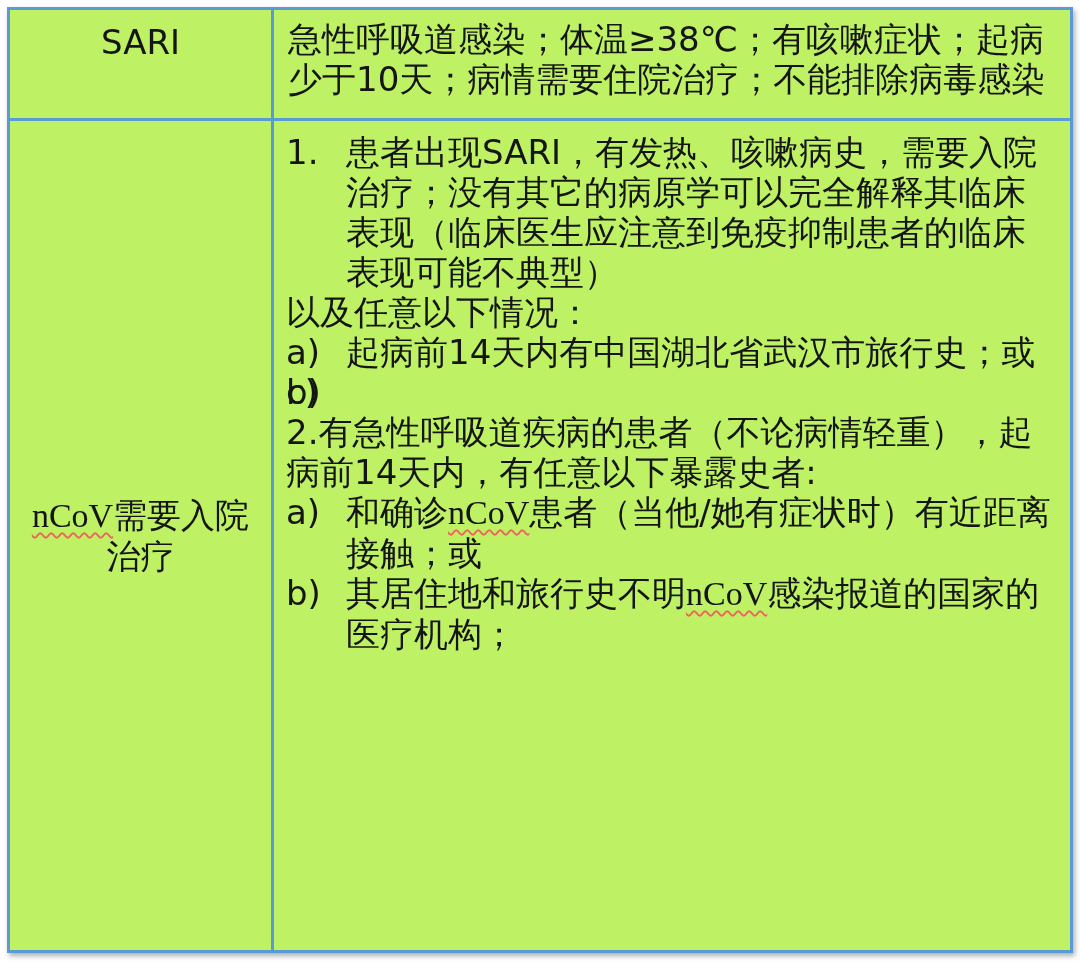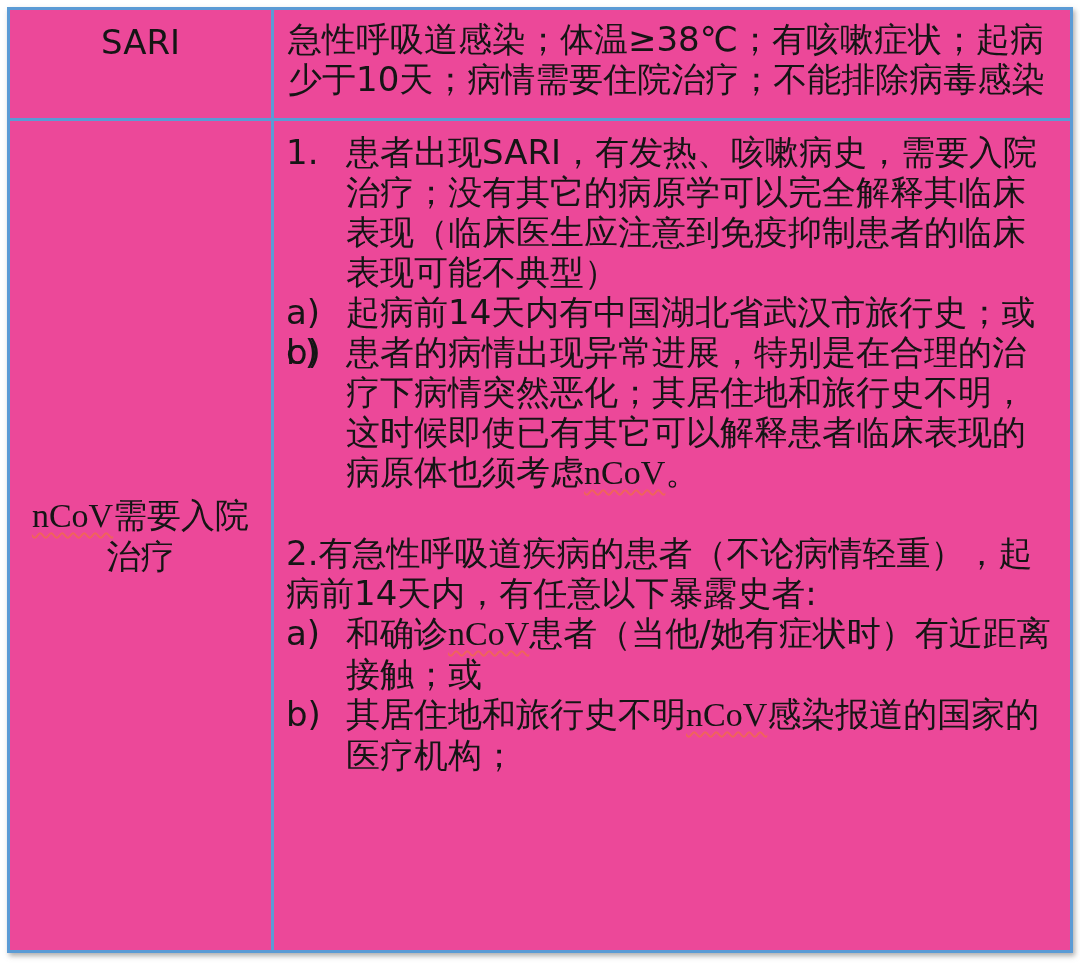--- a/index.html
+++ b/index.html
@@ -7,21 +7,21 @@
     width: 1080px; height: 968px;
     background: #ffffff;
     font-family: "DejaVu Sans", "Liberation Sans", sans-serif;
     color: #151515;
     overflow: hidden;
   }
   .doc-table {
     position: absolute;
     left: 7px; top: 7px;
     width: 1066px; height: 946px;
-    background: #ec4899;
+    background: #bef264;
     border: 3px solid #5b9bd5;
     box-shadow: 2px 3px 5px rgba(110,110,110,0.55);
     display: grid;
     grid-template-columns: 264px 1fr;
     grid-template-rows: 111px 1fr;
   }
   .cell { font-size: 34px; line-height: 40px; }
   .border-r { border-right: 3px solid #5b9bd5; }
   .border-b { border-bottom: 3px solid #5b9bd5; }
 
@@ -68,22 +68,23 @@
   </div>
   <div class="cell def-cell-1 border-b">
     <span>急性呼吸道感染；体温≥38℃；有咳嗽症状；起病少于10天；病情需要住院治疗；不能排除病毒感染</span>
   </div>
   <div class="cell term-cell-2 border-r">
     <div id="ncov-term"><span class="squiggle">nCoV</span><span>需要入院治疗</span></div>
   </div>
   <div class="cell def-cell-2">
     <div id="def-blocks">
         <div class="li"><span class="marker">1.</span><span><span>患者出现SARI，有发热、咳嗽病史，需要入院治疗；没有其它的病原学可以完全解释其临床表现（临床医生应注意到免疫抑制患者的临床表现可能不典型）</span></span></div>
+        <div class="para"><span>以及任意以下情况：</span></div>
         <div class="li"><span class="marker">a)</span><span><span>起病前14天内有中国湖北省武汉市旅行史；或</span></span></div>
         <div class="li"><span class="marker">b)</span></div>
-        <div class="li"><span class="marker">c)</span><span><span>患者的病情出现异常进展，特别是在合理的治疗下病情突然恶化；其居住地和旅行史不明，这时候即使已有其它可以解释患者临床表现的病原体也须考虑</span><span class="squiggle">nCoV</span><span>。</span></span></div>
+        <div class="li"><span class="marker">c)</span></div>
         <div class="spacer"></div>
         <div class="para"><span>2.有急性呼吸道疾病的患者（不论病情轻重），起病前14天内，有任意以下暴露史者:</span></div>
         <div class="li"><span class="marker">a)</span><span><span>和确诊</span><span class="squiggle">nCoV</span><span>患者（当他/她有症状时）有近距离接触；或</span></span></div>
         <div class="li"><span class="marker">b)</span><span><span>其居住地和旅行史不明</span><span class="squiggle">nCoV</span><span>感染报道的国家的医疗机构；</span></span></div>
       </div>
   </div>
 </div>
 
 </body></html>

